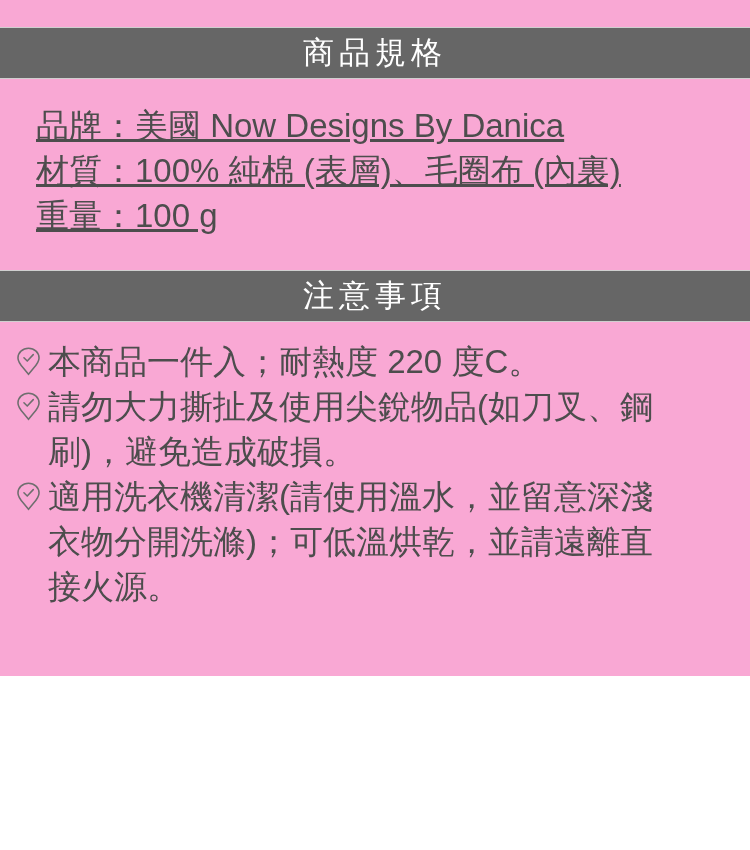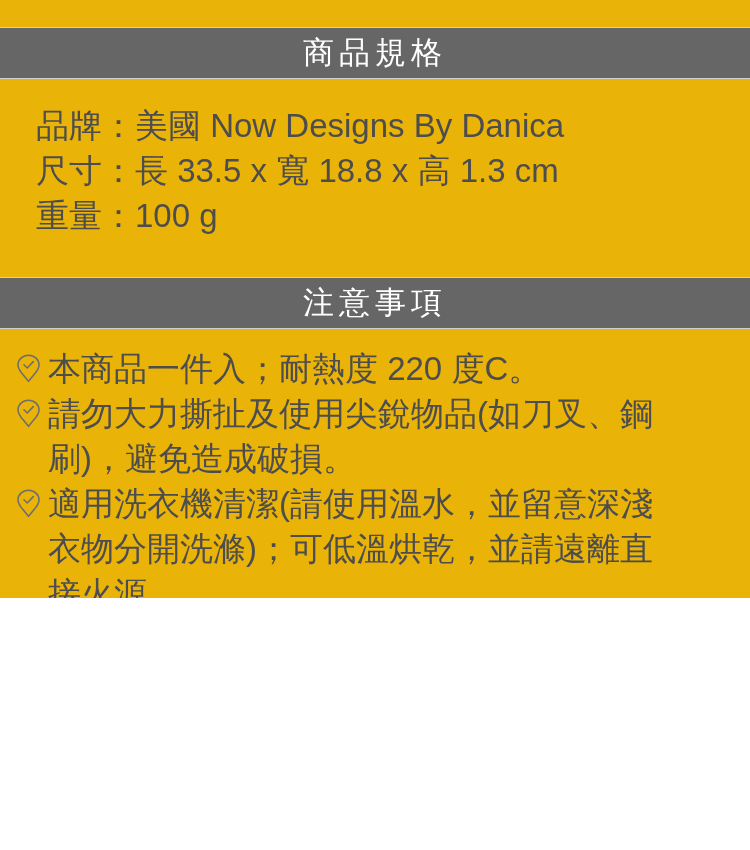--- a/index.html
+++ b/index.html
@@ -8,47 +8,47 @@
     background: #ffffff;
     width: 750px;
   }
   body {
     font-family: "Liberation Sans", "DejaVu Sans", sans-serif;
     color: #4d4d4d;
     -webkit-font-smoothing: antialiased;
   }
   .page {
     width: 750px;
-    height: 598px;
-    background: #eab308;
+    height: 676px;
+    background: #f9a8d4;
     overflow: hidden;
     box-sizing: border-box;
   }
   .section-bar {
     width: 750px;
     height: 50px;
     background: #666666;
     border-top: 1px solid #cfcfcf;
     border-bottom: 1px solid #cfcfcf;
     color: #ffffff;
     font-size: 31px;
     letter-spacing: 5px;
     text-align: center;
     line-height: 50px;
     box-sizing: content-box;
   }
   .bar-specs { margin-top: 27px; }
-  .bar-notes { margin-top: 27px; }
+  .bar-notes { margin-top: 20px; }
   .specs {
     padding: 24px 20px 12px 36px;
     font-size: 33px;
     line-height: 45px;
     color: #4d4d4d;
   }
-  .spec-row { white-space: nowrap; }
+  .spec-row { white-space: nowrap; text-decoration: underline; }
   .spec-label { }
   .spec-colon { }
   .spec-value { }
   .notes {
     padding: 17px 28px 0 16px;
     font-size: 33px;
     line-height: 45px;
     color: #4d4d4d;
   }
   .note {
@@ -75,21 +75,21 @@
 
 <div class="page">
 
   <div class="section-bar bar-specs">商品規格</div>
 
   <div class="specs">
     <div class="spec-row">
       <span class="spec-label">品牌</span><span class="spec-colon">：</span><span class="spec-value">美國 Now Designs By Danica</span>
     </div>
     <div class="spec-row">
-      <span class="spec-label">尺寸</span><span class="spec-colon">：</span><span class="spec-value">長 33.5 x 寬 18.8 x 高 1.3 cm</span>
+      <span class="spec-label">材質</span><span class="spec-colon">：</span><span class="spec-value">100% 純棉 (表層)、毛圈布 (內裏)</span>
     </div>
     <div class="spec-row">
       <span class="spec-label">重量</span><span class="spec-colon">：</span><span class="spec-value">100 g</span>
     </div>
   </div>
 
   <div class="section-bar bar-notes">注意事項</div>
 
   <div class="notes">
 

